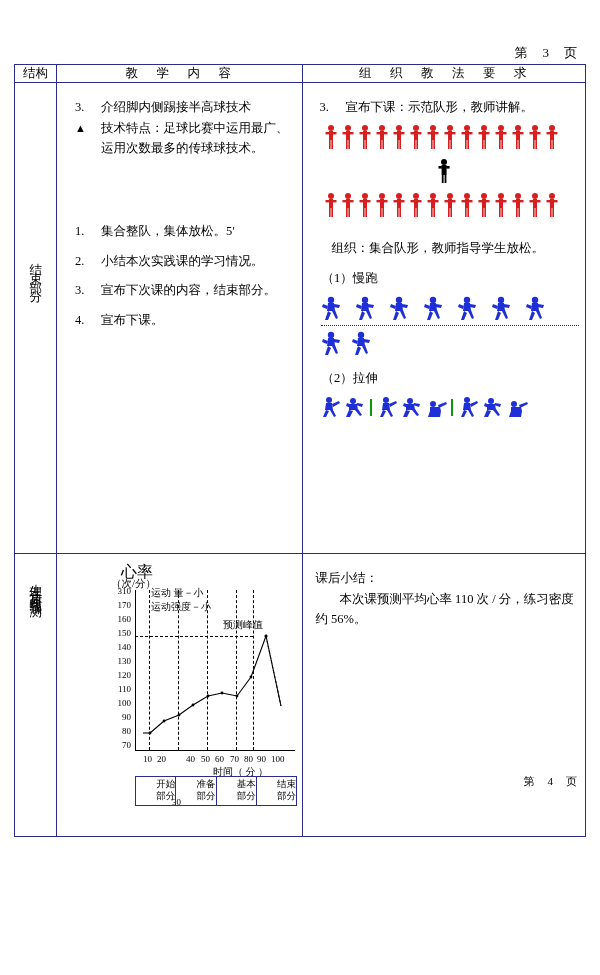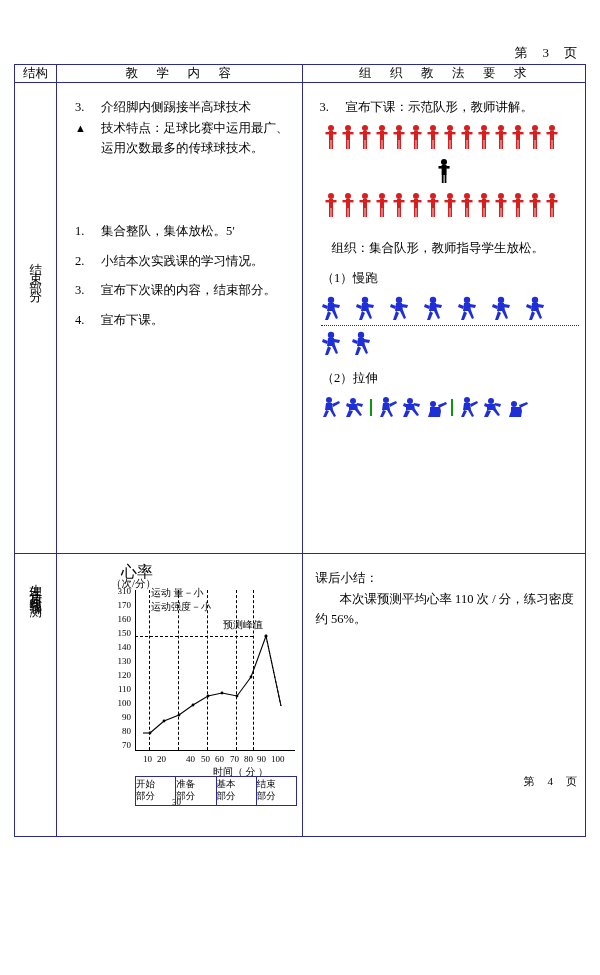--- a/index.html
+++ b/index.html
@@ -255,21 +255,21 @@
     position: absolute;
     left: 30px;
     top: 214px;
     width: 162px;
     border-collapse: collapse;
     table-layout: fixed;
   }
   .phase-tbl td {
     border: 1px solid #2b2b8f;
     font-size: 9.5px;
-    text-align: left;
+    text-align: right;
     line-height: 1.25;
     padding: 2px 0;
   }
   svg { display: block; }
 </style>
 </head>
 <body>
 
 <div class="page">
 

